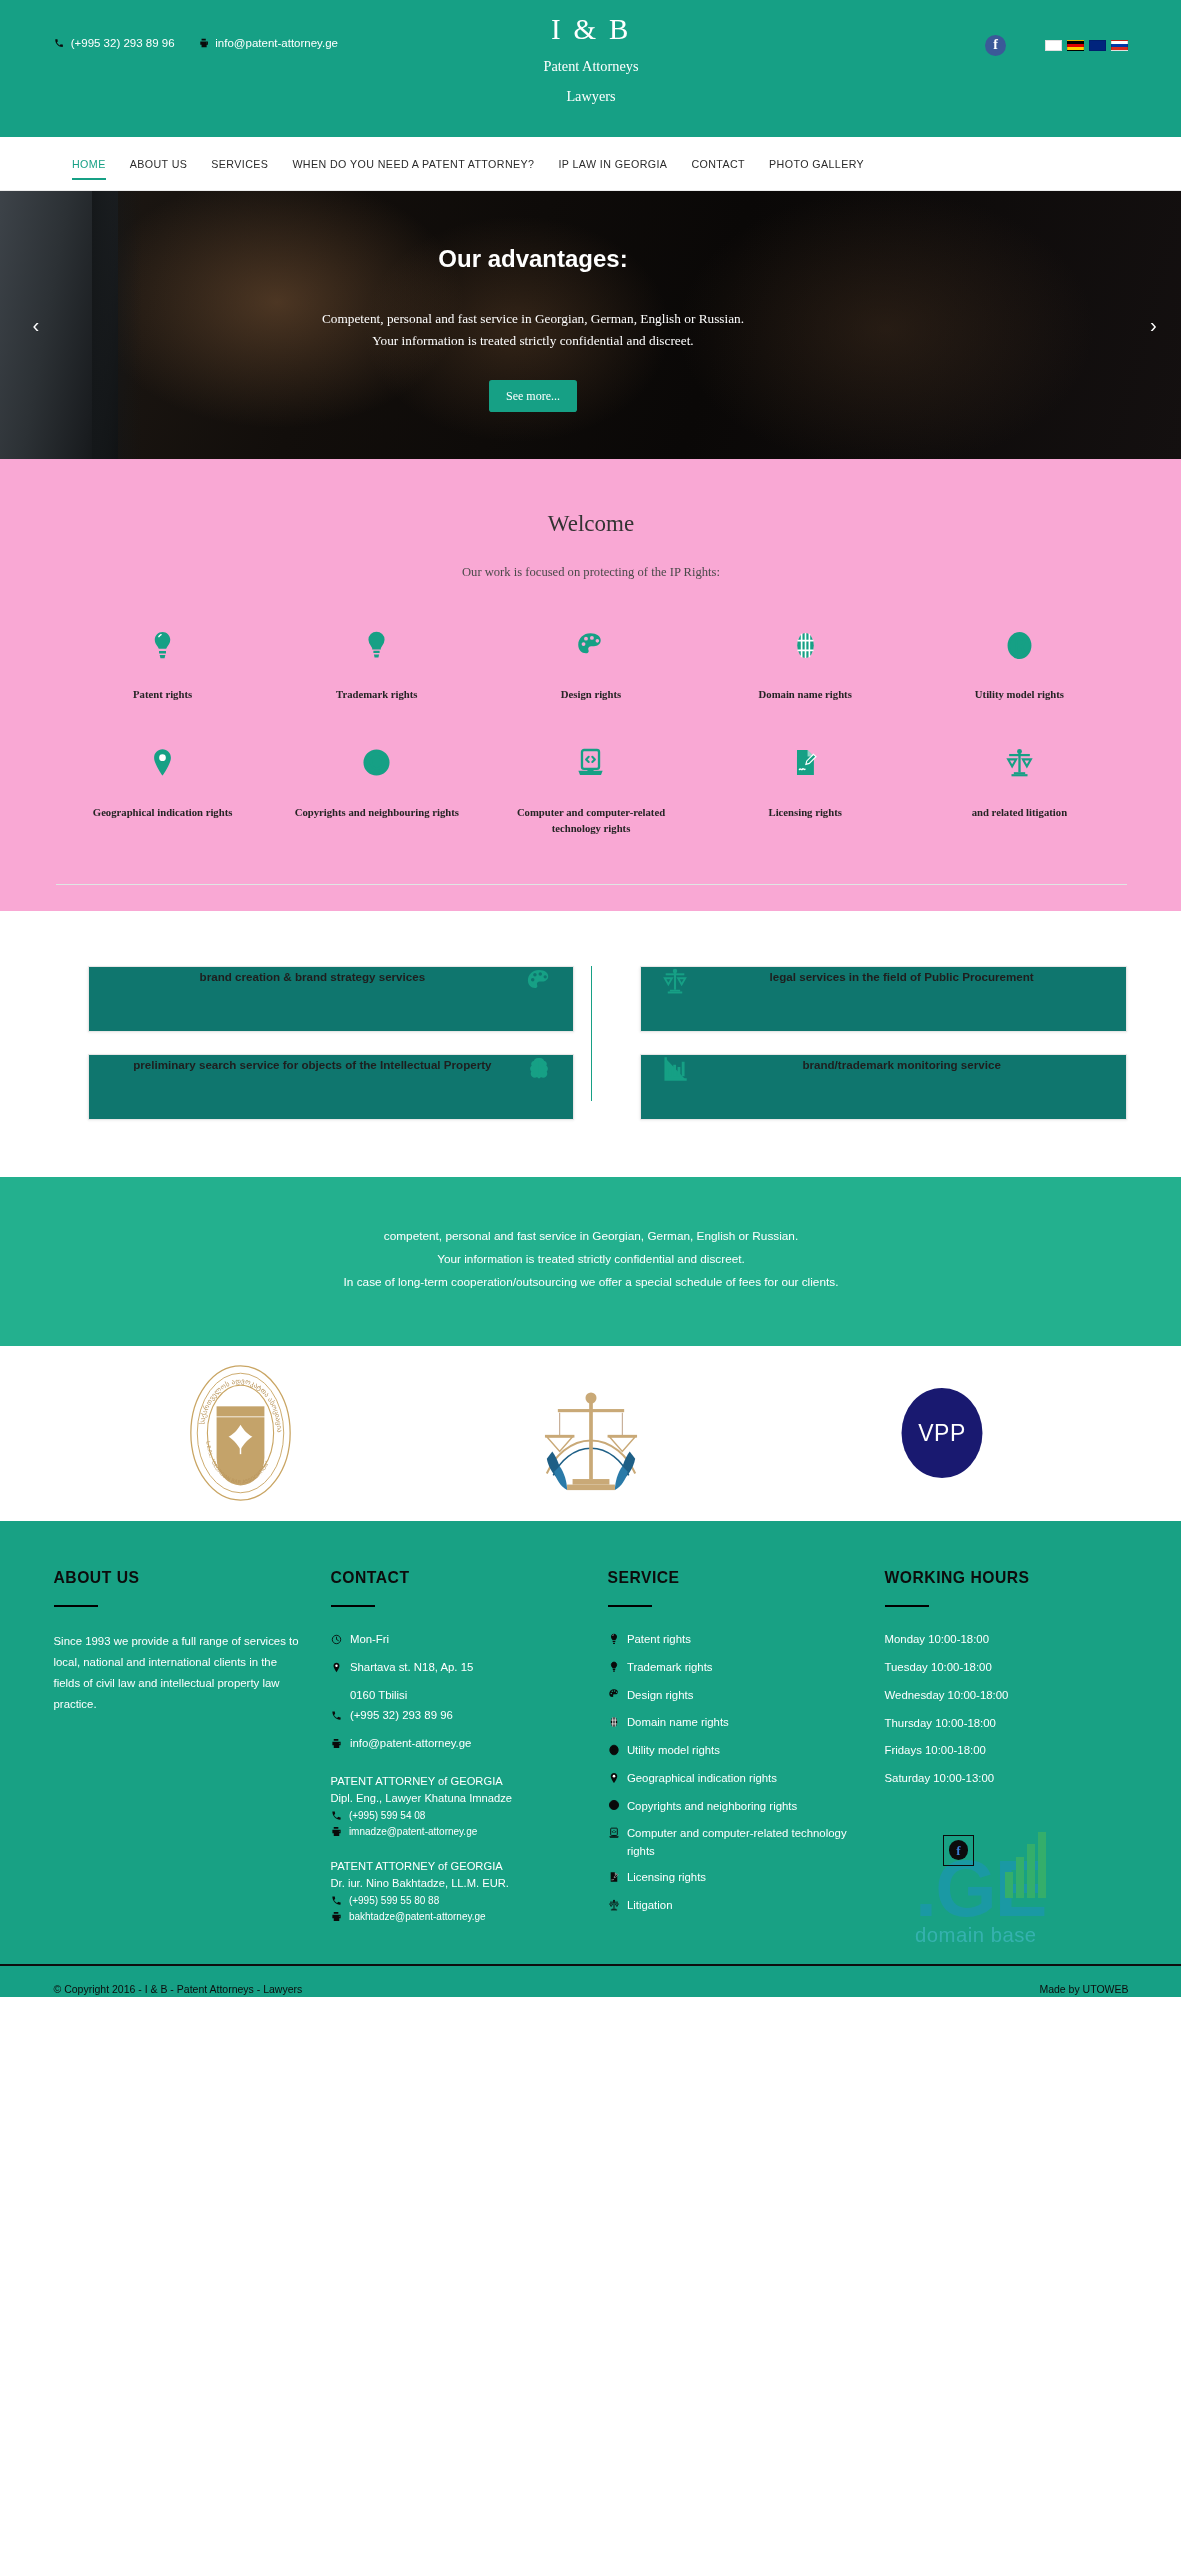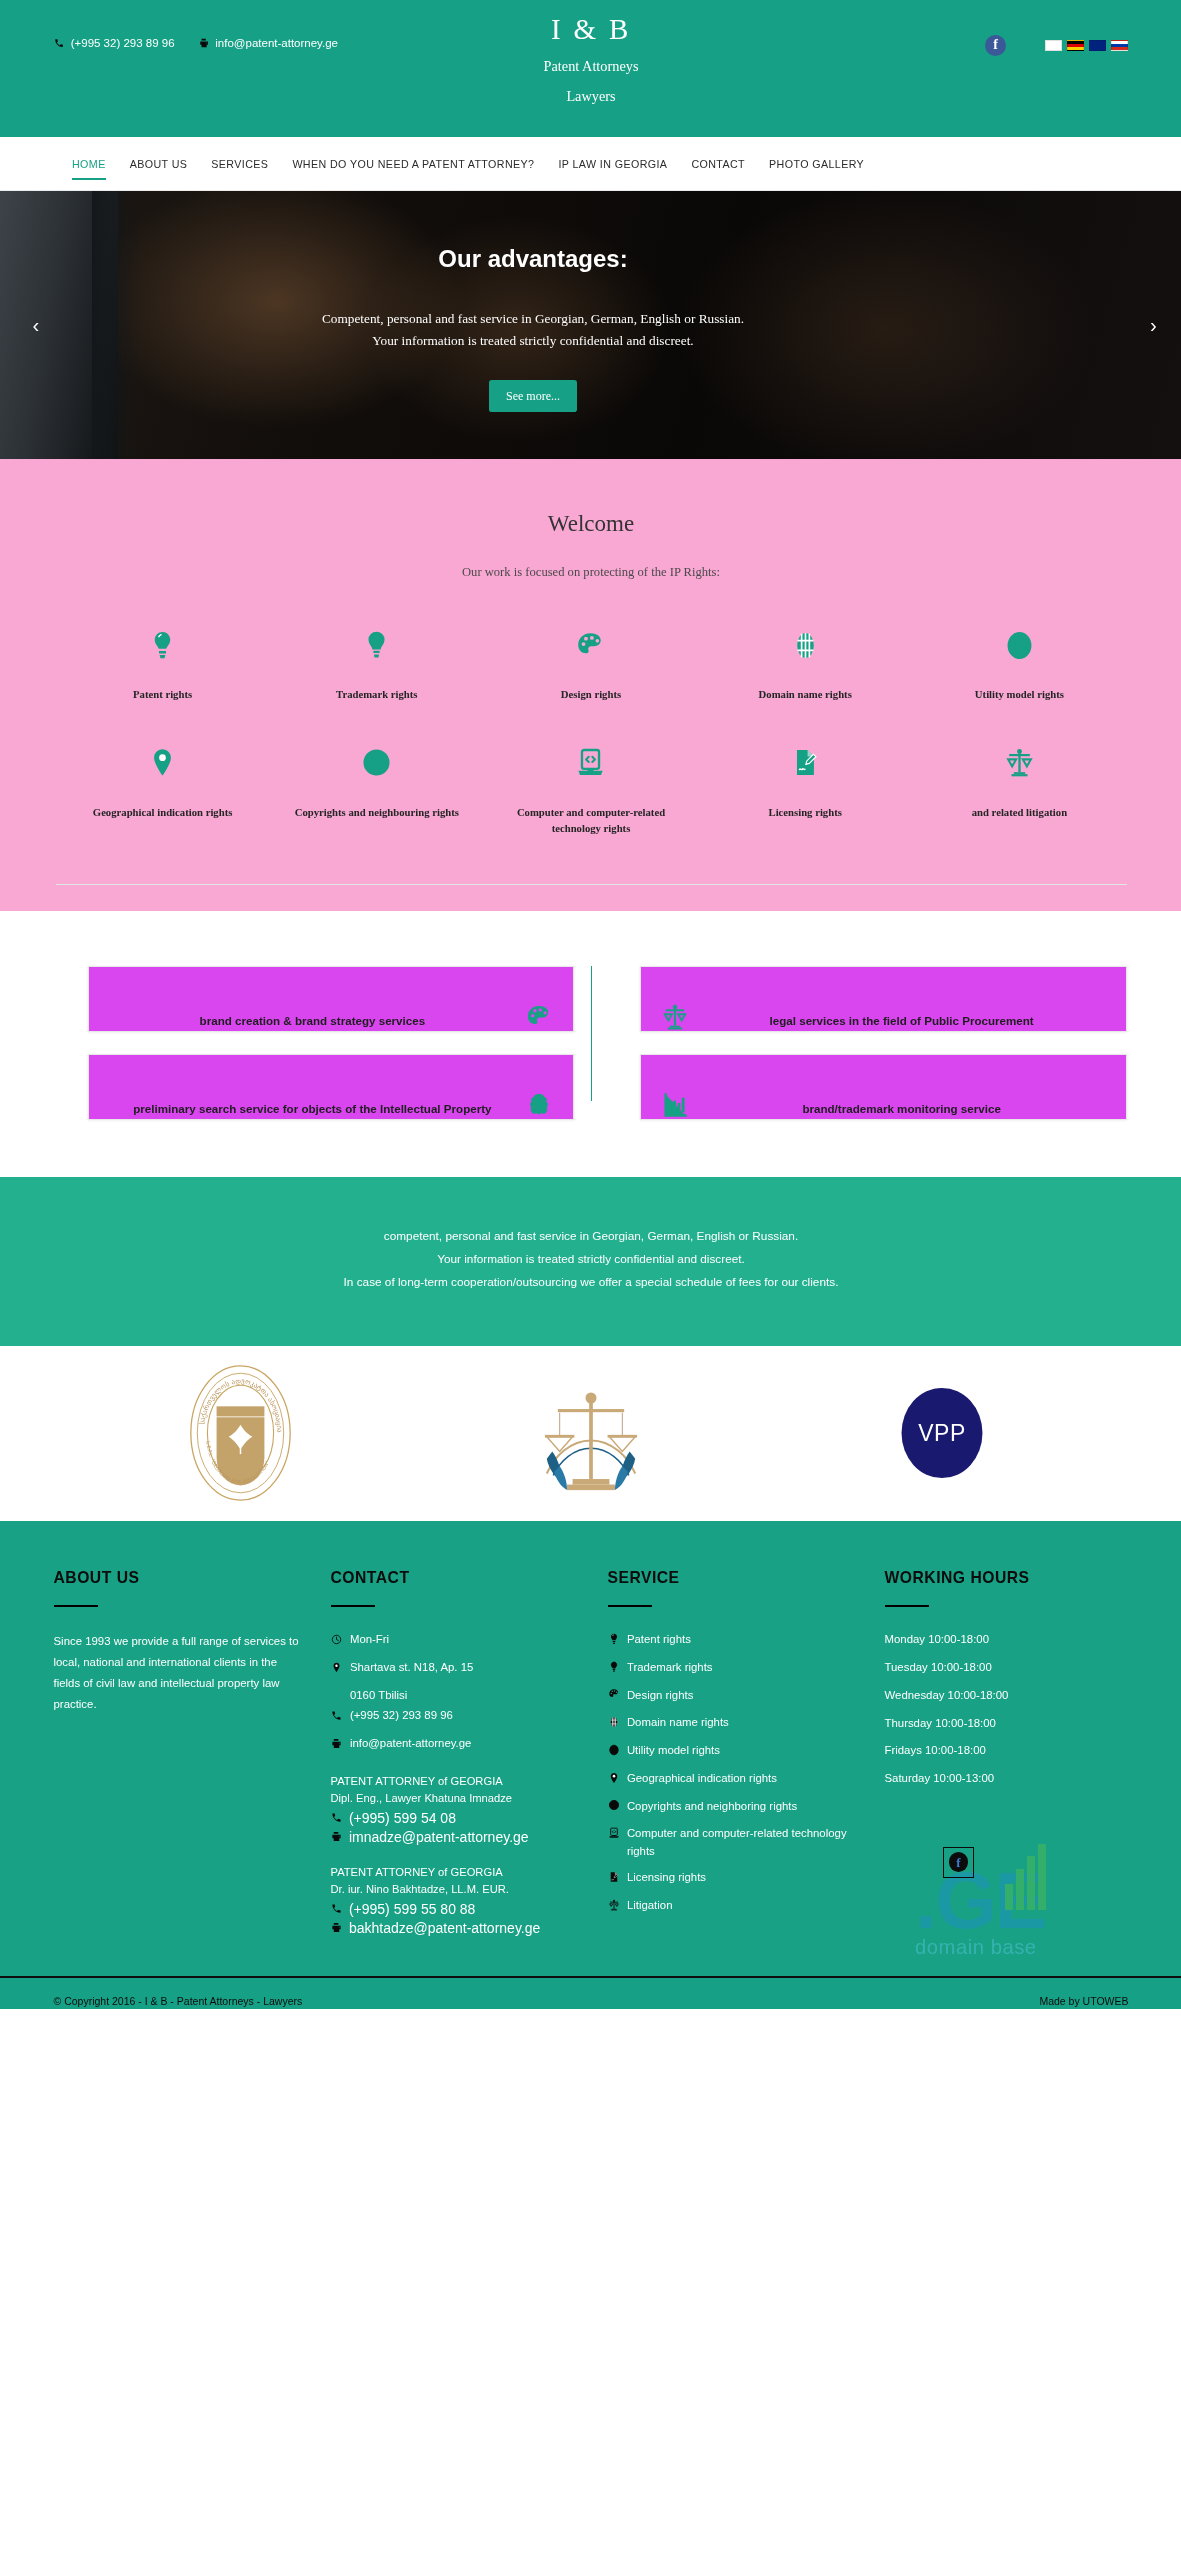--- a/index.html
+++ b/index.html
@@ -157,25 +157,25 @@
     display: flex; position: relative;
   }
   .cards-col { width: 50%; display: flex; flex-direction: column; gap: 22px; }
   .cards-col.left { padding-right: 16.6px; }
   .cards-col.right { padding-left: 16.6px; }
   .cards-sep {
     position: absolute; left: 50%; top: 0; bottom: 18.5px;
     width: 0.9px; background: #16a085;
   }
   .card {
-    background: #d946ef;
+    background: #0f766e;
     border: 0.9px solid #e7e7e7;
     box-shadow: 0 0.9px 2.8px rgba(0,0,0,.10);
     height: 66px;
-    display: flex; align-items: flex-end;
+    display: flex; align-items: flex-start;
     padding: 0 20.3px;
     cursor: pointer;
     margin-left: 32px;
   }
   .card-txt {
     flex: 1; text-align: center;
     font-size: 11.6px; font-weight: bold; color: #1e1e1e;
     line-height: 1.7;
   }
   .card-ico { color: #16a085; display: flex; align-items: center; flex: 0 0 auto; }
@@ -226,21 +226,21 @@
   .flist li {
     display: flex; align-items: flex-start; gap: 7.4px;
     font-size: 11.4px; color: #ffffff; line-height: 1.55;
     margin-bottom: 8.3px;
   }
   .flist li .ic { flex: 0 0 12px; padding-top: 1.8px; color: #0a0a0a; display: block; }
   .flist li.nogap { margin-bottom: 2.8px; }
   .attorney { margin-top: 18.5px; }
   .attorney .a-line { font-size: 11.2px; color: #ffffff; line-height: 1.55; }
   .attorney ul { list-style: none; margin-top: 2.8px; }
-  .attorney ul li { display: flex; gap: 7.4px; font-size: 14px; color: #fff; margin-bottom: 2.8px; }
+  .attorney ul li { display: flex; gap: 7.4px; font-size: 10px; color: #fff; margin-bottom: 2.8px; }
   .hours li { display: block; font-size: 11.4px; color: #fff; margin-bottom: 10.2px; }
 
   .watermark {
     position: absolute; right: 55px; bottom: 16.6px;
     z-index: 1; opacity: .42; pointer-events: none;
     width: 212px; text-align: left;
   }
   .wm-row { display: flex; align-items: flex-end; }
   .wm-ge {
     font-size: 79px; font-weight: bold; color: #1d8fd1;

